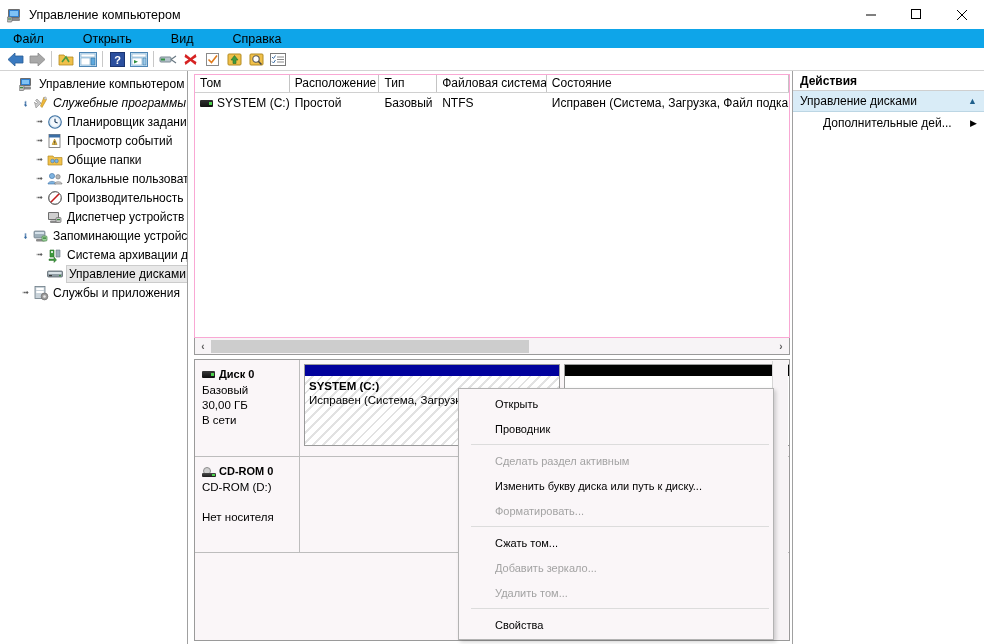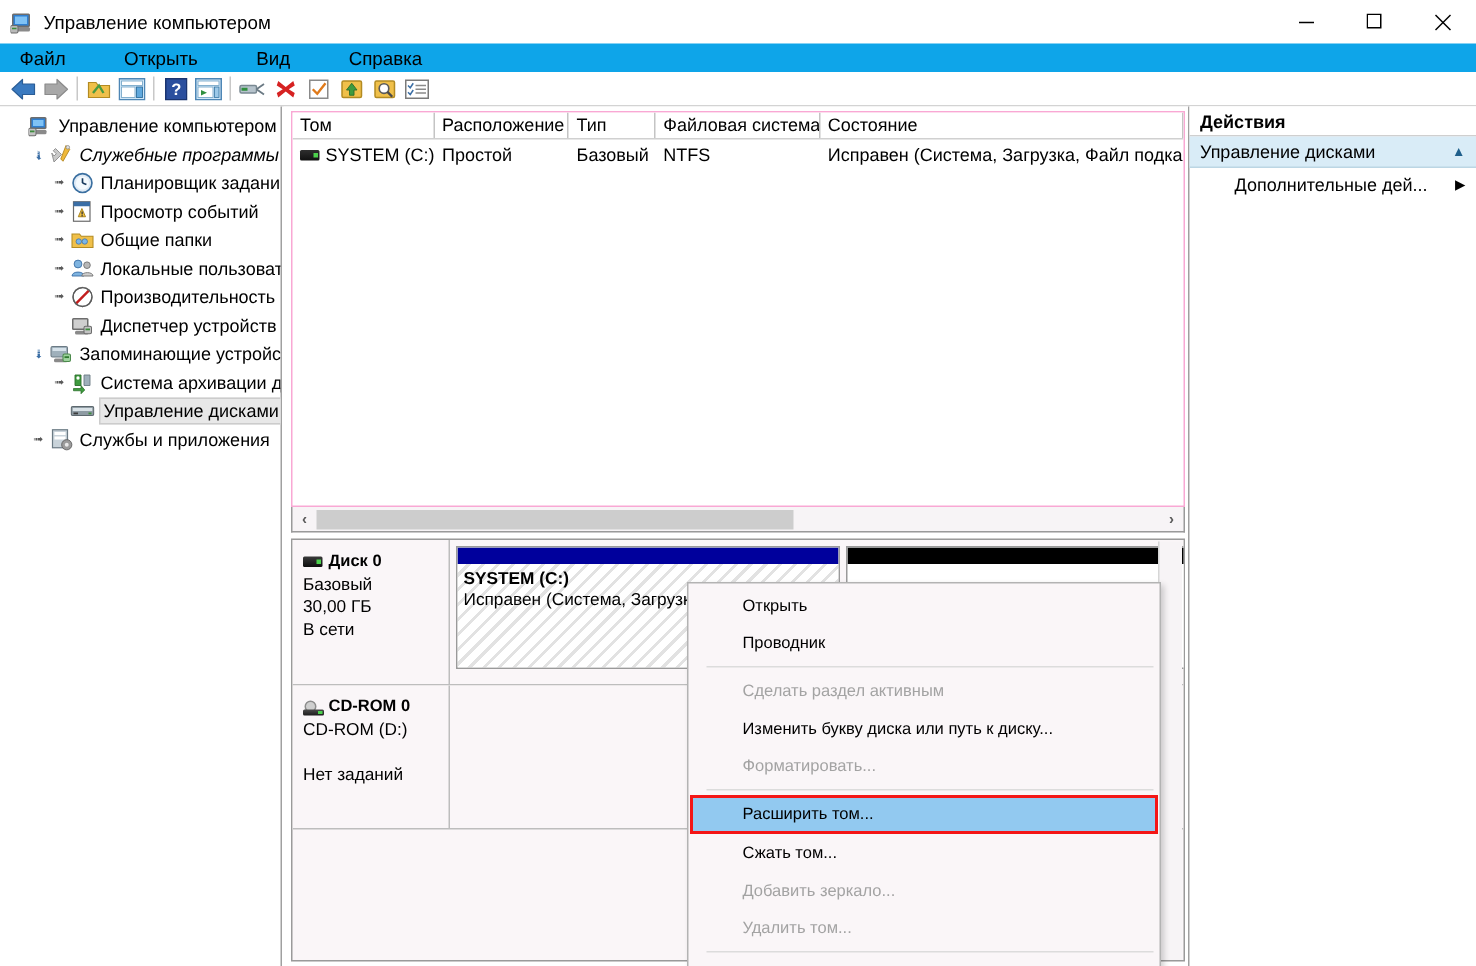--- a/index.html
+++ b/index.html
@@ -671,21 +671,21 @@
             <div class="disk-info">
               <div class="dtitle">
                 <span class="cd-glyph">
                   <span class="disc"></span>
                   <span class="base"></span>
                 </span>
                 <span>CD-ROM 0</span>
               </div>
               <div>CD-ROM (D:)</div>
               <div style="height: 15px;"></div>
-              <div>Нет заданий</div>
+              <div>Нет носителя</div>
             </div>
             <div class="disk-parts"></div>
           </div>
         </div>
       <div class="vscroll"></div>
     </div>
 
   </div>
 
   <div class="actions-panel">
@@ -701,21 +701,20 @@
   </div>
 
   <div class="ctxmenu" id="ctxmenu">
       <div class="ctx-item">Открыть</div>
       <div class="ctx-item">Проводник</div>
       <div class="ctx-sep"></div>
       <div class="ctx-item disabled">Сделать раздел активным</div>
       <div class="ctx-item">Изменить букву диска или путь к диску...</div>
       <div class="ctx-item disabled">Форматировать...</div>
       <div class="ctx-sep"></div>
-      <div class="ctx-item highlight">Расширить том...</div>
       <div class="ctx-item">Сжать том...</div>
       <div class="ctx-item disabled">Добавить зеркало...</div>
       <div class="ctx-item disabled">Удалить том...</div>
       <div class="ctx-sep"></div>
       <div class="ctx-item">Свойства</div>
     </div>
 
 </div>
 
 </body></html>

